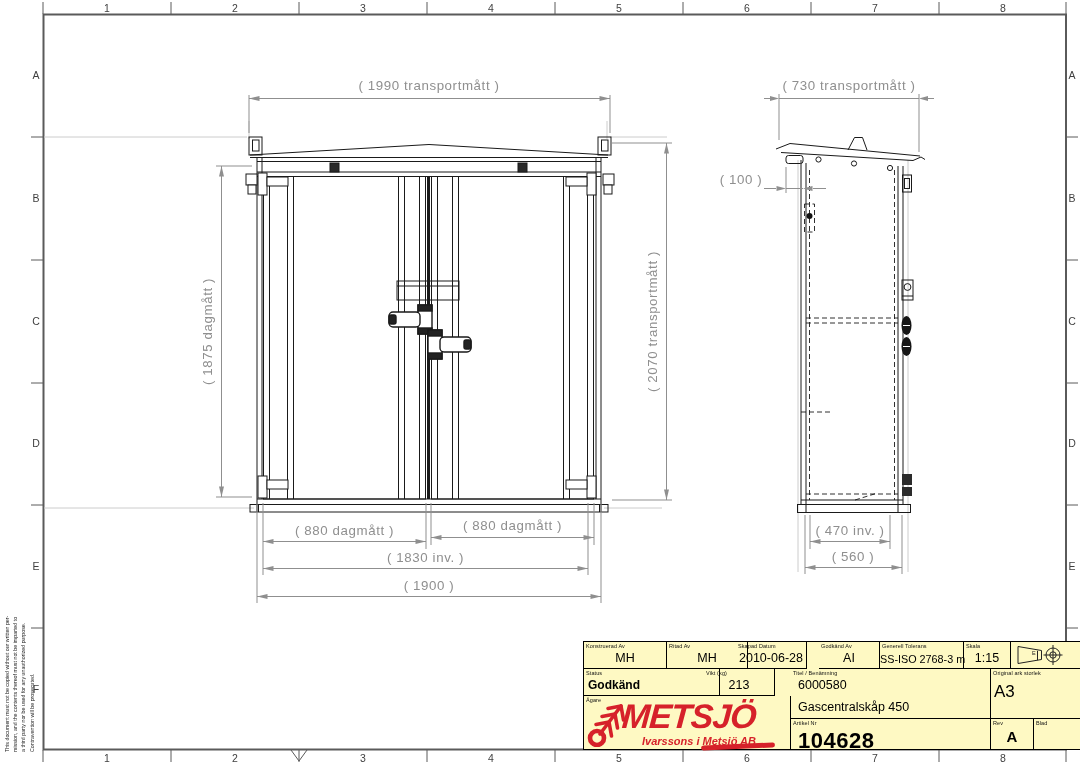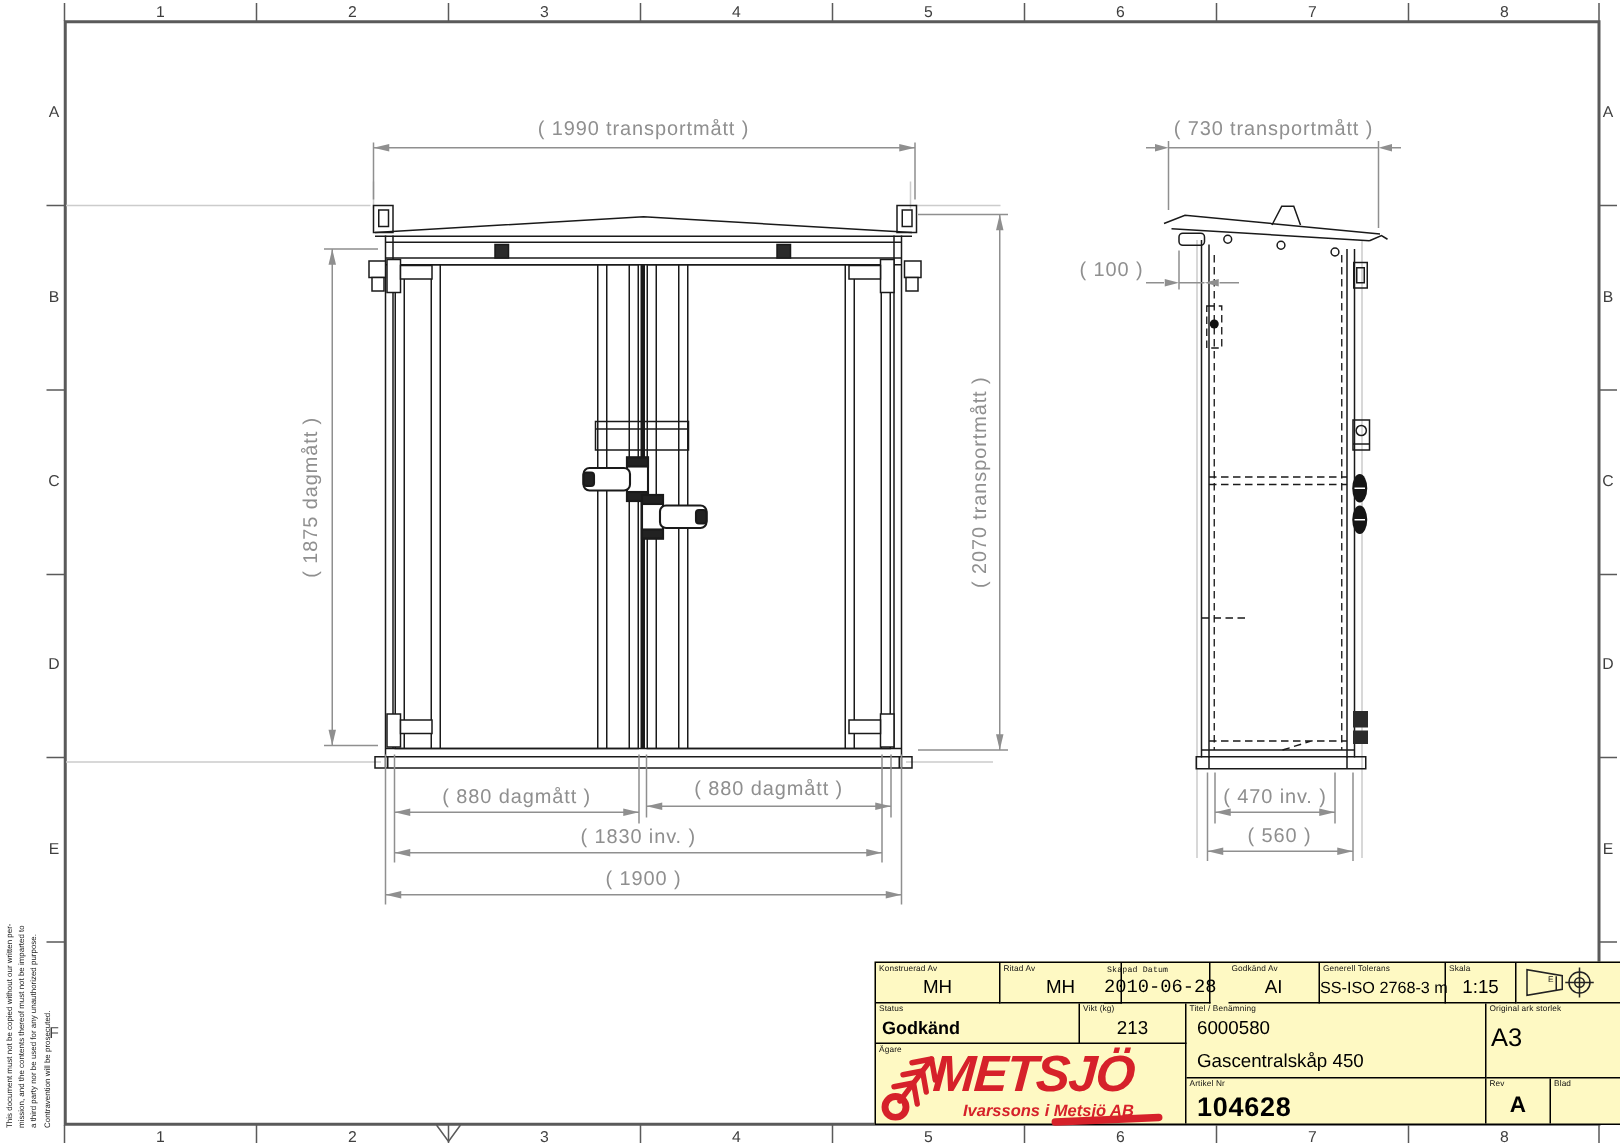--- a/index.html
+++ b/index.html
@@ -9,21 +9,21 @@
   .dimtext{font:13.3px "Liberation Sans",sans-serif;fill:#8f8f8f;letter-spacing:.6px;}
   
   .tb{position:absolute;left:583px;top:641px;width:580px;height:109px;border:1.5px solid #000;box-sizing:border-box;background:#fef9c3;}
   .tc{position:absolute;border-right:1px solid #000;border-bottom:1px solid #000;box-sizing:border-box;overflow:visible;}
   .tc .lbl{position:absolute;top:1px;left:2px;font-size:5.5px;color:#111;white-space:nowrap;letter-spacing:.1px;}
   .vc{position:absolute;left:0;right:0;bottom:3px;text-align:center;font-size:12.5px;color:#000;white-space:nowrap;}
   .vl{position:absolute;left:4px;bottom:3px;font-size:12px;font-weight:bold;color:#000;white-space:nowrap;}
   .t1{position:absolute;left:7px;top:9px;font-size:12.5px;font-weight:normal;color:#000;}
   .t2{position:absolute;left:7px;top:31px;font-size:12.5px;color:#000;}
   .va{position:absolute;left:3px;top:13px;font-size:17px;color:#000;}
-  .art{position:absolute;left:7px;top:9px;font-size:18px;font-weight:bold;color:#000;letter-spacing:.5px;}
+  .art{position:absolute;left:7px;top:9px;font-size:22px;font-weight:bold;color:#000;letter-spacing:.5px;}
   .rev{position:absolute;left:0;right:0;top:9px;text-align:center;font-size:15px;font-weight:bold;color:#000;}
   .bld{position:absolute;left:0;right:0;top:11px;text-align:center;font-size:11.5px;color:#000;}
   
   .logo-name{position:absolute;left:38px;top:1px;font-size:34px;font-weight:bold;font-style:italic;letter-spacing:-1px;transform:skewX(-4deg);white-space:nowrap;}
   .logo-tag{position:absolute;left:58px;top:39px;font-size:11px;font-weight:bold;font-style:italic;white-space:nowrap;}
   .logo-swoosh{position:absolute;left:117px;top:47.5px;width:74px;height:4.5px;border-radius:3px;transform:rotate(-2.5deg);}
   
   .note{position:absolute;left:3px;top:752px;width:170px;height:34px;transform-origin:0 0;transform:rotate(-90deg);font-size:5.3px;line-height:1.55;color:#222;}
 </style>
 </head>
@@ -205,21 +205,21 @@
 
 <div class="tb">
   <div class="tc" style="left:0;top:0;width:83px;height:27px;">
     <span class="lbl">Konstruerad Av</span>
     <span class="vc">MH</span>
   </div>
   <div class="tc" style="left:83px;top:0;width:81px;height:27px;">
     <span class="lbl">Ritad Av</span>
     <span class="vc">MH</span>
   </div>
-  <div class="tc" style="left:152px;top:0;width:71px;height:27px;font-family:Liberation Mono, monospace;">
+  <div class="tc" style="left:152px;top:0;width:71px;height:27px;">
     <span class="lbl">Skapad Datum</span>
     <span class="vc">2010-06-28</span>
   </div>
   <div class="tc" style="left:235px;top:0;width:61px;height:27px;">
     <span class="lbl">Godkänd Av</span>
     <span class="vc">AI</span>
   </div>
   <div class="tc" style="left:296px;top:0;width:84px;height:27px;">
     <span class="lbl">Generell Tolerans</span>
     <span class="vc" style="font-size:10.8px;">SS-ISO 2768-3 m</span>
@@ -238,21 +238,21 @@
         <line x1="32.5" y1="13" x2="51.5" y2="13"></line>
         <line x1="42" y1="3" x2="42" y2="23"></line>
       </g>
       <text x="21" y="12.5" font-size="5.5" fill="#222">E</text>
     </svg>
   </div>
   <div class="tc" style="left:0;top:27px;width:136px;height:27px;">
     <span class="lbl">Status</span>
     <span class="vl">Godkänd</span>
   </div>
-  <div class="tc" style="left:136px;top:27px;width:71px;height:27px;">
+  <div class="tc" style="left:120px;top:27px;width:71px;height:27px;">
     <span class="lbl">Vikt (kg)</span>
     <span class="vc">213</span>
   </div>
   <div class="tc" style="left:207px;top:27px;width:200px;height:50px;">
     <span class="lbl">Titel / Benämning</span>
     <span class="t1">6000580</span>
     <span class="t2">Gascentralskåp 450</span>
   </div>
   <div class="tc" style="left:407px;top:27px;right:0;height:50px;border-right:none;">
     <span class="lbl">Original ark storlek</span>

